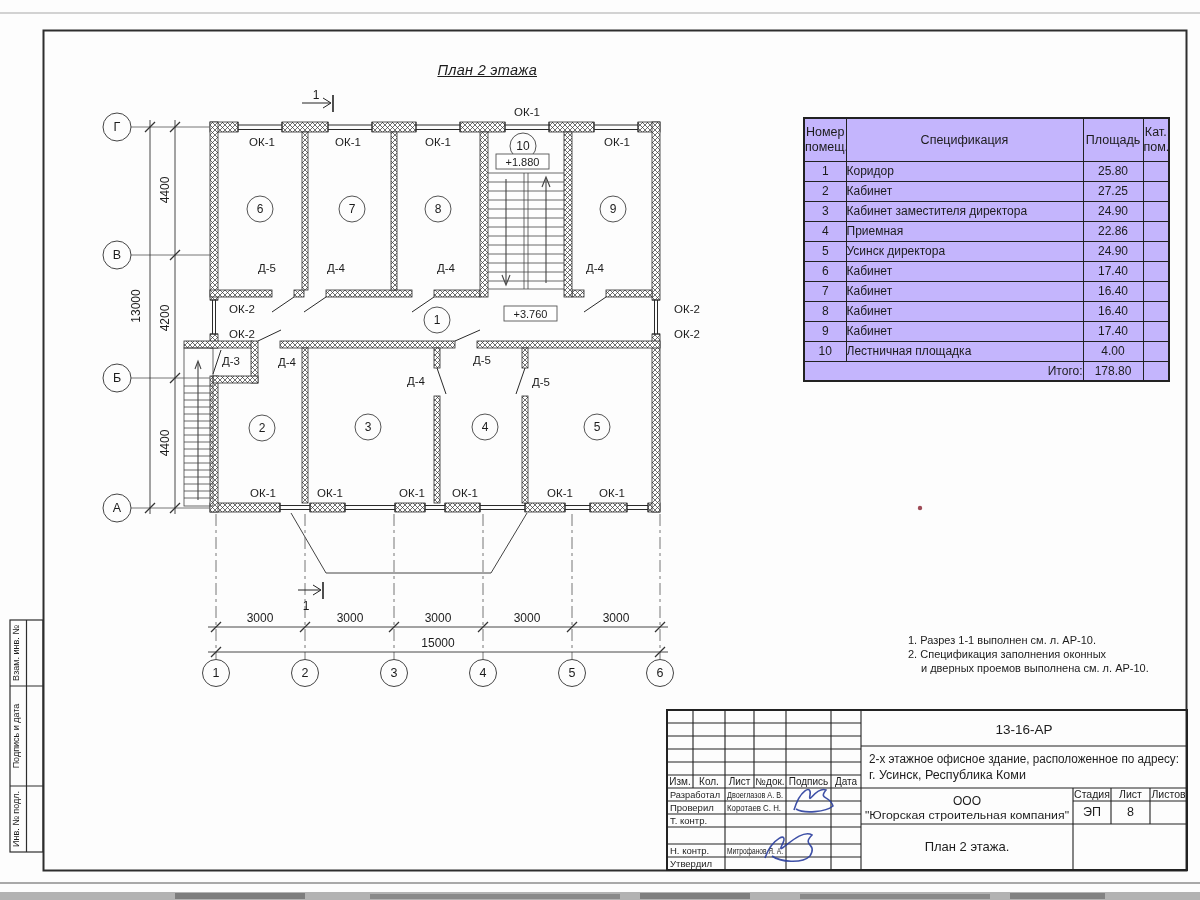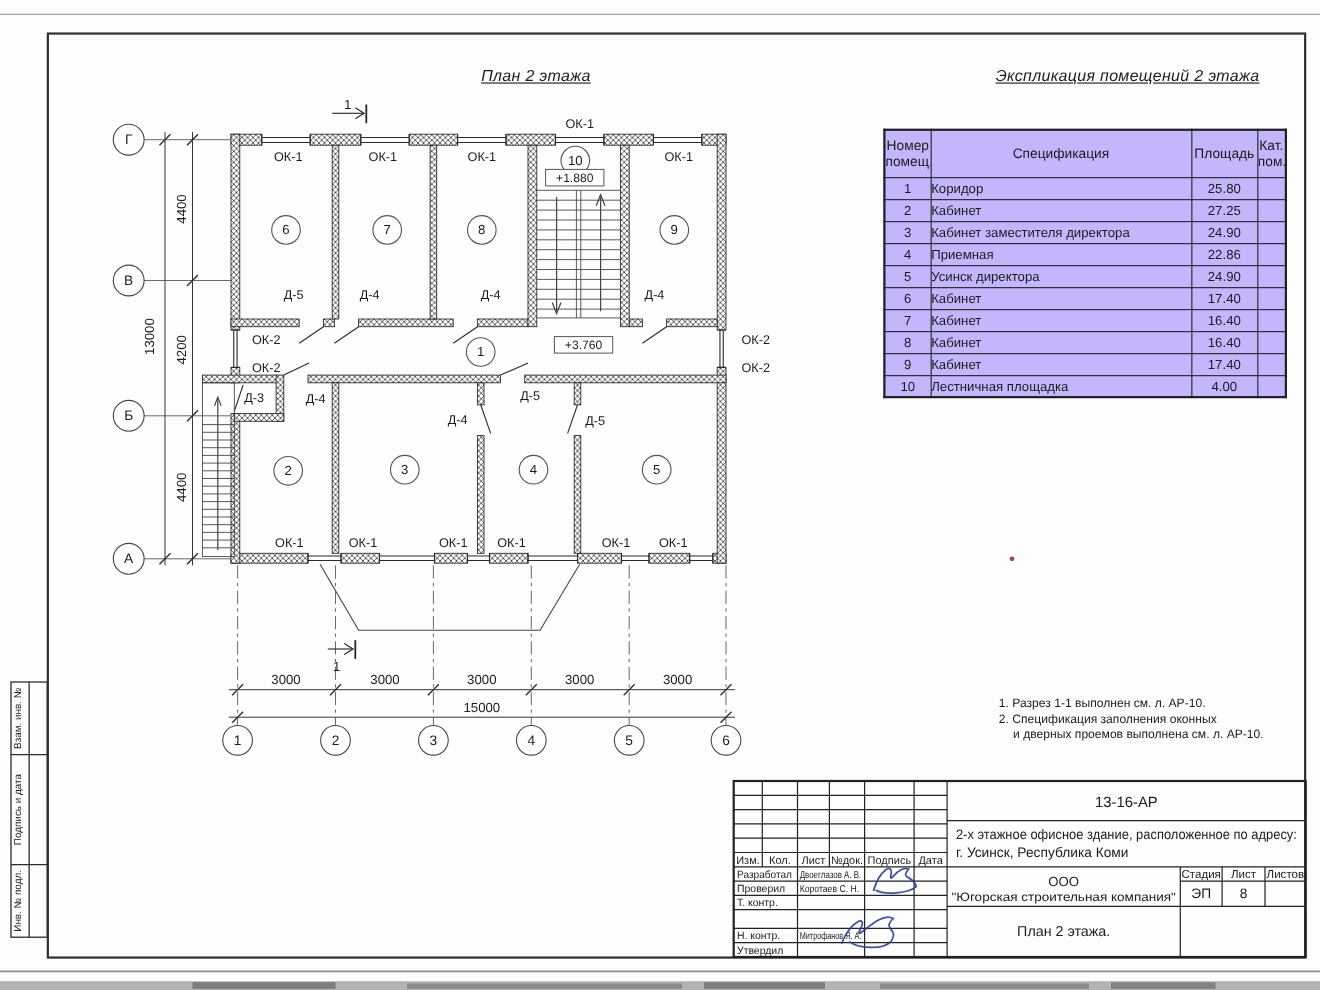--- a/index.html
+++ b/index.html
@@ -364,21 +364,20 @@
       <text x="727" y="854" textLength="56" lengthAdjust="spacingAndGlyphs">Митрофанов Я. А.</text>
     </g>
   </g>
   <g stroke="#2b3f9e" stroke-width="1.6" fill="none" opacity="0.9">
     <path d="M794 810 C800 790 812 784 810 795 C808 806 816 786 826 790 C818 800 830 795 833 806 C826 812 804 814 796 809"></path>
     <path d="M765 858 C772 838 790 830 782 845 C775 859 800 827 812 835 C801 846 818 843 810 856 C802 864 780 862 772 856"></path>
   </g>
 </svg>
 
 <div class="abs drawing-title" style="left:337px;top:62px;width:200px;">План 2 этажа</div>
-<div class="abs drawing-title" style="left:825px;top:62px;width:320px;">Экспликация помещений 2 этажа</div>
 
 <table class="expl abs" style="left:803px;top:117px;width:365px;">
   <colgroup>
         <col style="width:42px">
         <col style="width:237px">
         <col style="width:60px">
         <col style="width:26px">
       </colgroup>
   <tbody>
         <tr style="height:43px">
@@ -442,20 +441,25 @@
     <td class="nm">Кабинет</td>
     <td class="c">17.40</td>
     <td></td>
   </tr>
   <tr style="height:20px">
     <td class="c">10</td>
     <td class="nm">Лестничная площадка</td>
     <td class="c">4.00</td>
     <td></td>
   </tr>
+  <tr style="height:20px">
+    <td colspan="2" class="tot">Итого:</td>
+    <td class="c">178.80</td>
+    <td></td>
+  </tr>
 </tbody>
     </table>
 
 <div class="abs notes" style="left:908px;top:633px;width:300px;">
   <div>1. Разрез 1-1 выполнен см. л. АР-10.</div>
   <div>2. Спецификация заполнения оконных</div>
   <div class="ind">и дверных проемов выполнена см. л. АР-10.</div>
 </div>
 
 </div>

